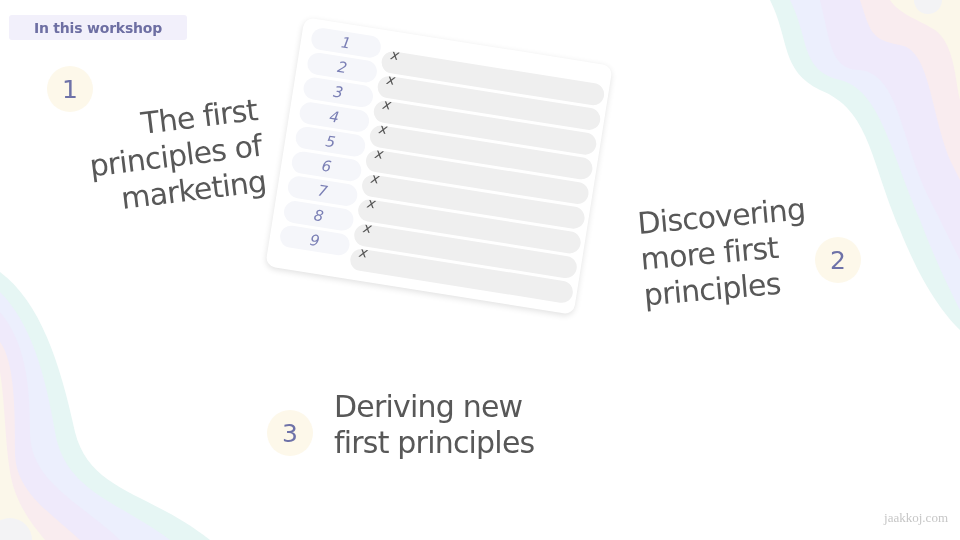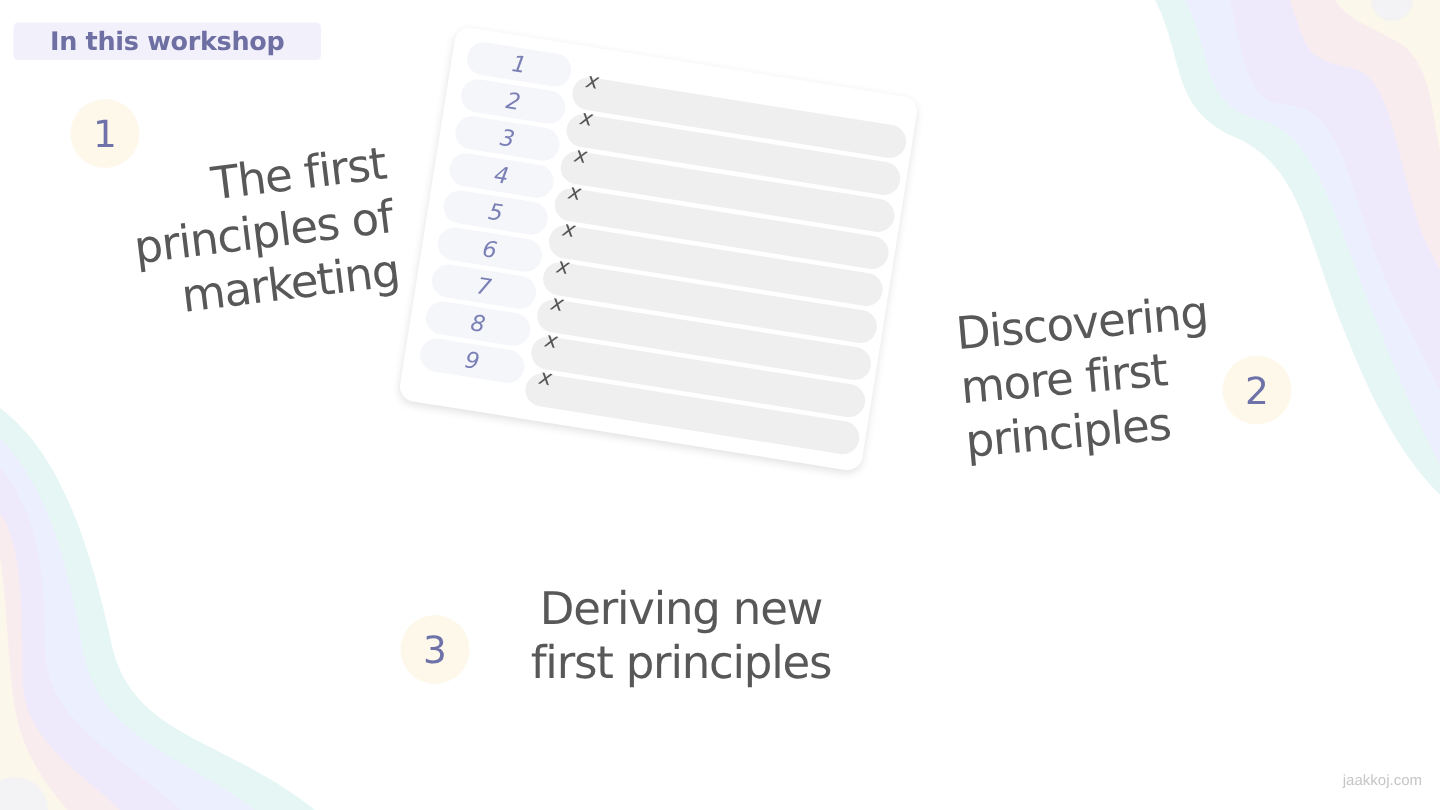--- a/index.html
+++ b/index.html
@@ -6,40 +6,40 @@
   body {
     width: 960px; height: 540px; overflow: hidden; position: relative;
     background: #ffffff;
     font-family: "Liberation Sans", "DejaVu Sans", sans-serif;
   }
   .deco { position: absolute; pointer-events: none; }
   .deco-tr { right: 0; top: 0; width: 200px; height: 330px; }
   .deco-bl { left: 0; top: 262px; width: 220px; height: 278px; }
 
   .tag {
-    position: absolute; left: 9px; top: 15px; width: 205px; height: 25px;
+    position: absolute; left: 9px; top: 15px; width: 178px; height: 25px;
     background: #f2f0fb; border-radius: 3px;
     display: flex; align-items: center; justify-content: center;
-    color: #6e6fa3; font-weight: bold; font-size: 17px;
+    color: #6e6fa3; font-weight: bold; font-size: 14px;
     font-family: "DejaVu Sans", sans-serif; letter-spacing: -0.2px;
   }
   .badge {
     position: absolute; width: 46px; height: 46px; border-radius: 50%;
     background: #fdf8ea; color: #6e72a8;
     display: flex; align-items: center; justify-content: center;
     font-size: 25px; font-family: "DejaVu Sans", sans-serif;
   }
   .heading {
     position: absolute; color: #585858;
     font-family: "DejaVu Sans", sans-serif; font-size: 30px; line-height: 36px;
     letter-spacing: -0.8px;
   }
   .h1 { left: 55px; top: 92px; width: 200px; text-align: right; transform: rotate(-7deg); transform-origin: right top; }
   .h2 { left: 636px; top: 206px; width: 200px; transform: rotate(-5deg); transform-origin: left top; }
-  .h3 { left: 334px; top: 389px; width: 240px; text-align: center; }
+  .h3 { left: 334px; top: 389px; width: 240px; }
 
   .card {
     position: absolute; left: 283px; top: 40px; width: 312px; height: 252px;
     background: #ffffff; border-radius: 10px;
     box-shadow: 0 2px 6px rgba(0,0,0,0.12);
     transform: rotate(9deg); transform-origin: center;
   }
   .row { position: absolute; left: 10px; height: 22px; display: flex; }
   .num {
     width: 70px; height: 22px; border-radius: 11px; background: #f5f6fa;
@@ -50,21 +50,21 @@
   .bar {
     position: absolute; left: 73px; top: 12px; width: 225px; height: 22px;
     border-radius: 11px; background: #efefef;
     color: #555; font-style: italic; font-size: 14px;
     font-family: "DejaVu Sans", sans-serif;
     padding-left: 8px; box-sizing: border-box; line-height: 14px;
   }
   .bar span { position: relative; top: -4px; }
   .footer {
     position: absolute; right: 12px; bottom: 14px; color: #c6c6c6;
-    font-size: 10px; font-family: Liberation Sans, sans-serif; margin-top: 25px;
+    font-size: 13px; font-family: Liberation Serif, serif; margin-top: 25px;
   }
 </style>
 </head>
 <body>
 
 <svg class="deco deco-tr" viewBox="0 0 200 330">
   <path d="M10,0 C30,40 20,70 60,90 C110,110 110,160 140,230 C160,280 180,310 200,330 L200,0 Z" fill="#e6f6f4"></path>
   <path d="M30,0 C50,40 40,70 80,80 C120,90 130,150 160,220 C175,260 190,290 200,310 L200,0 Z" fill="#eceffd"></path>
   <path d="M60,0 C70,40 70,70 100,70 C140,75 140,140 170,200 C185,230 195,250 200,260 L200,0 Z" fill="#efeafb"></path>
   <path d="M100,0 C110,30 110,40 140,45 C170,50 170,110 190,160 L200,180 L200,0 Z" fill="#f9ecef"></path>

